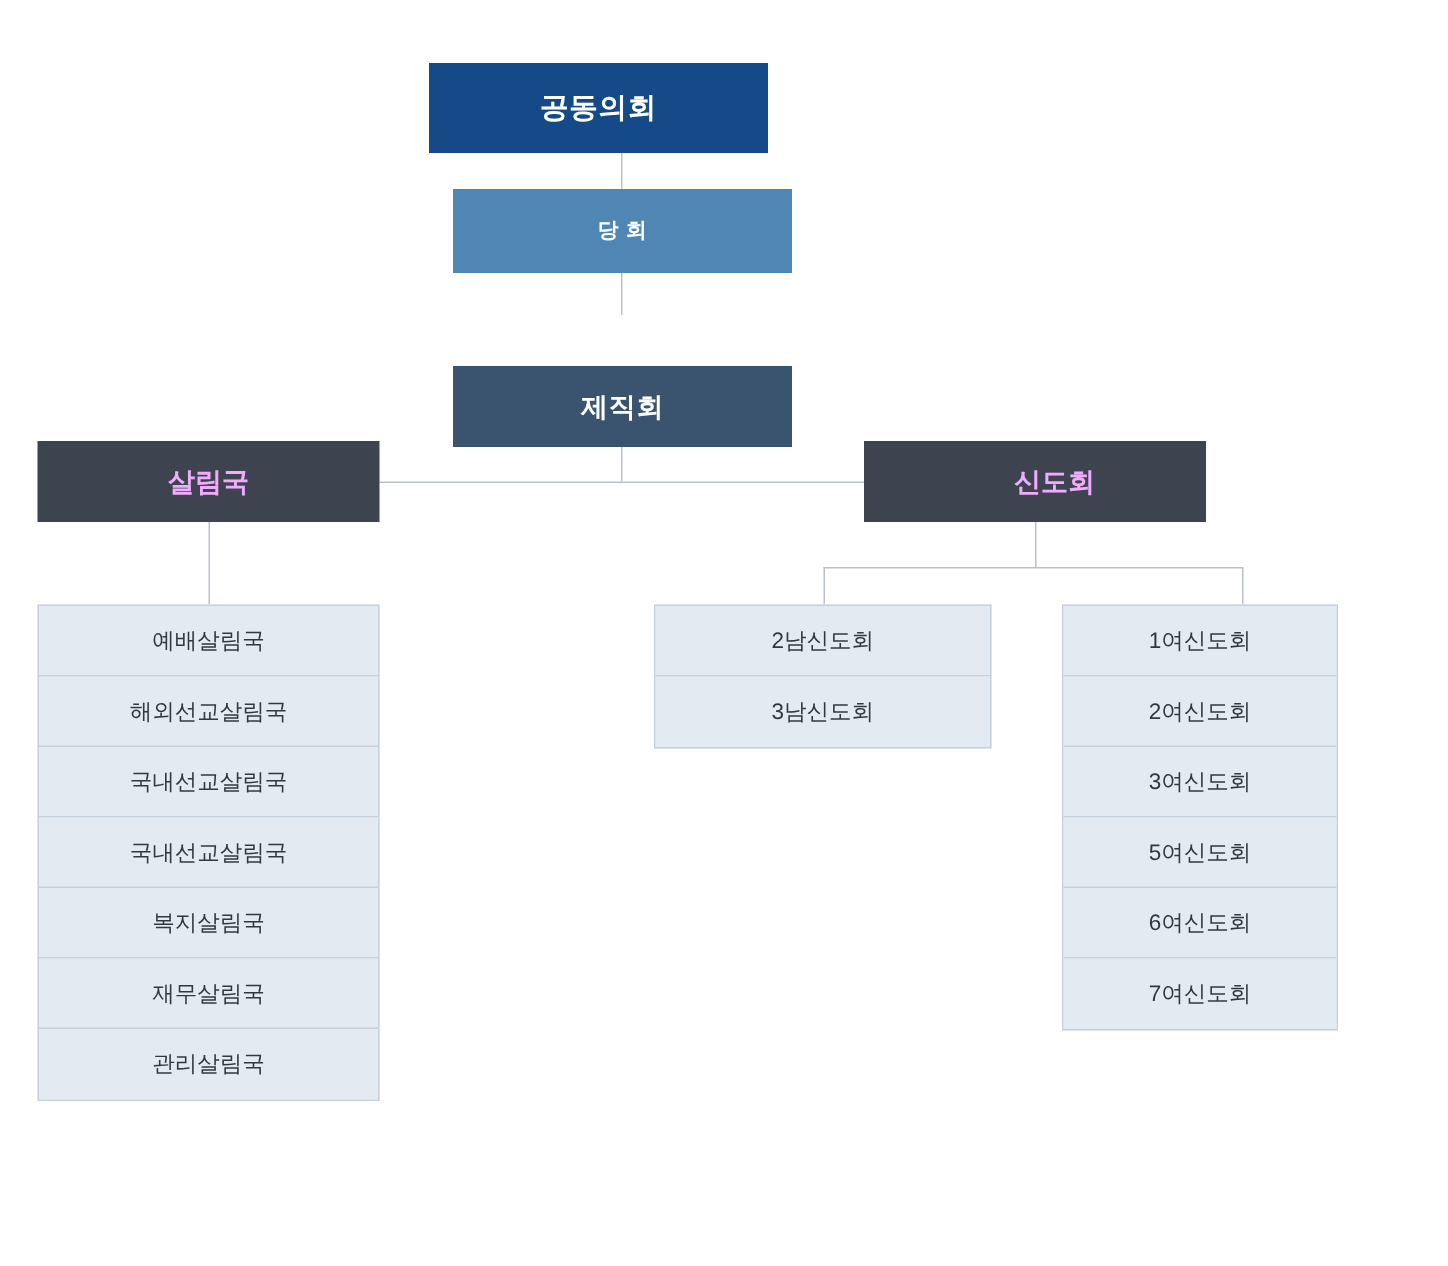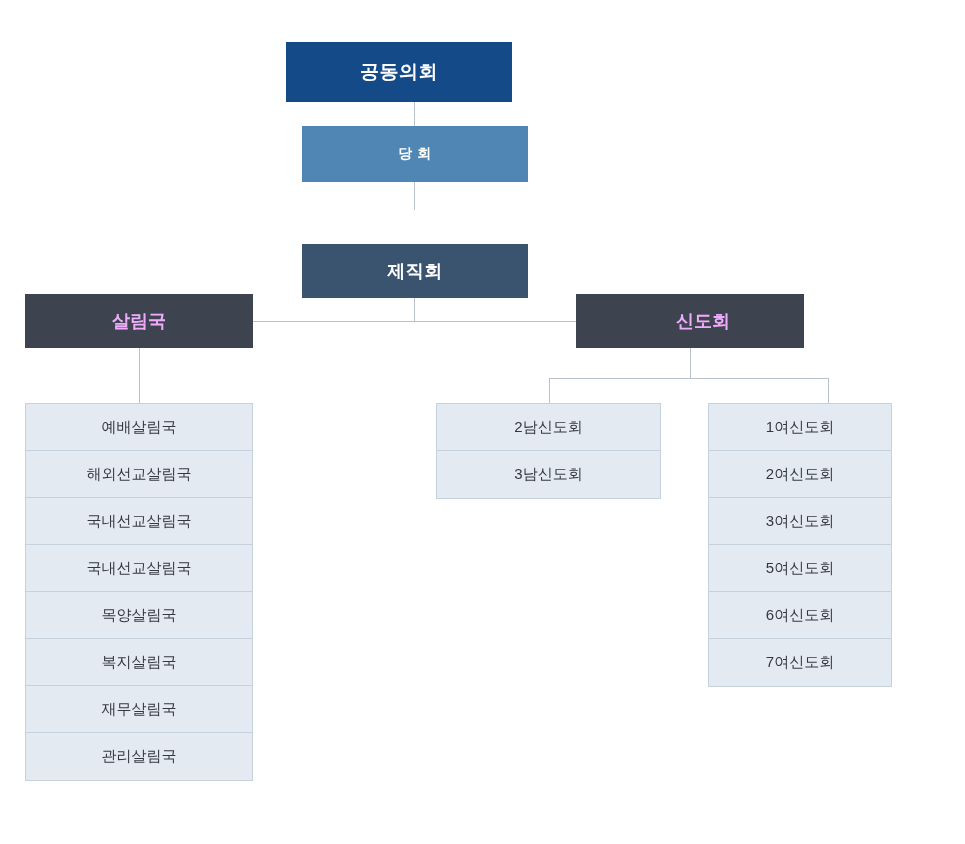--- a/index.html
+++ b/index.html
@@ -140,23 +140,20 @@
     <div class="leaf-item">
         <span>해외선교살림국</span>
       </div>
     <div class="leaf-item">
         <span>국내선교살림국</span>
       </div>
     <div class="leaf-item">
         <span>국내선교살림국</span>
       </div>
     <div class="leaf-item">
-        <span>목양살림국</span>
-      </div>
-    <div class="leaf-item">
         <span>복지살림국</span>
       </div>
     <div class="leaf-item">
         <span>재무살림국</span>
       </div>
     <div class="leaf-item">
         <span>관리살림국</span>
       </div>
   </div>
 

